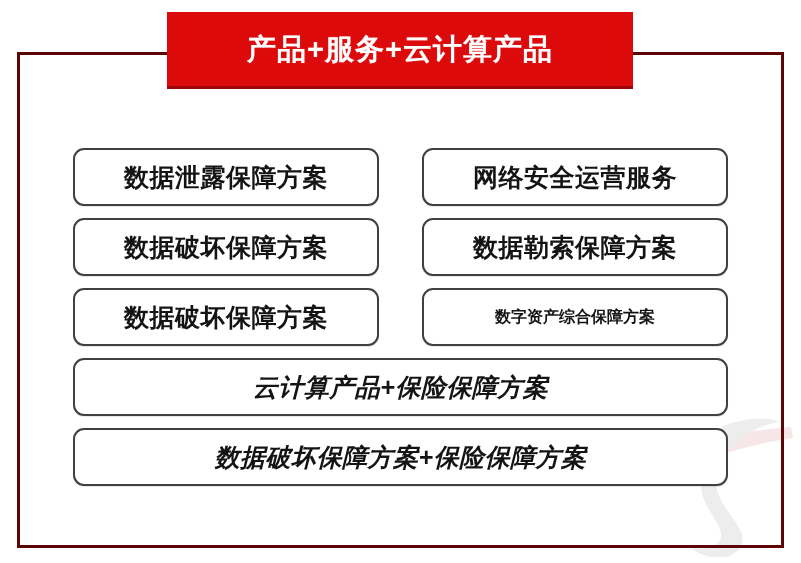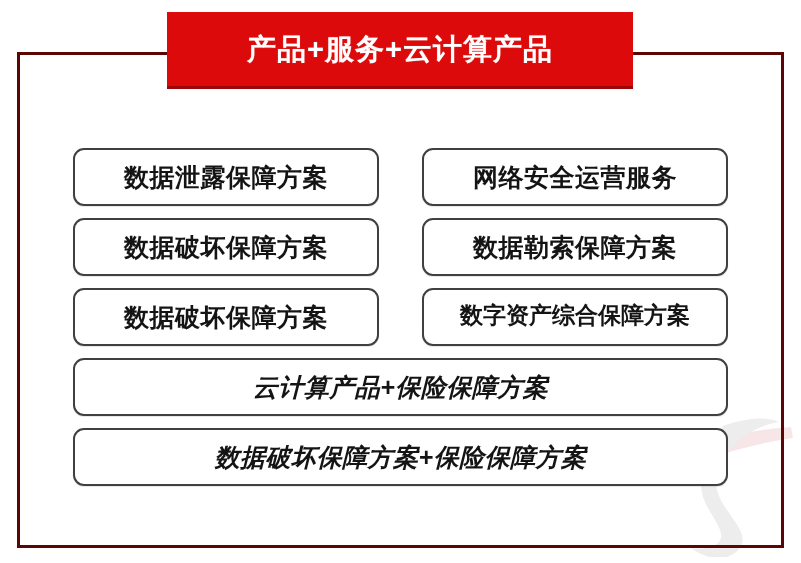--- a/index.html
+++ b/index.html
@@ -106,23 +106,22 @@
   }
   .opt-label {
     color: #141414;
     font-size: 25px;
     font-weight: bold;
     letter-spacing: 0.5px;
     white-space: nowrap;
     line-height: 1;
   }
   .opt-label.tight {
-    font-size: 23px;
+    font-size: 16px;
     letter-spacing: 0px;
-    font-family: Liberation Mono, monospace;
   }
 </style>
 </head>
 <body>
 
 <div id="poster">
 
   <svg id="watermark" viewBox="0 0 200 185" xmlns="http://www.w3.org/2000/svg" aria-hidden="true">
     <path d="M196 55 C150 58 95 70 52 92 C44 96 40 101 44 105 C48 109 58 107 68 103 C110 86 155 72 198 66 Z" fill="#f7e6e8"></path>
     <path d="M128 54 C150 46 172 44 184 50 C170 52 152 60 140 72 C126 86 118 102 122 118

